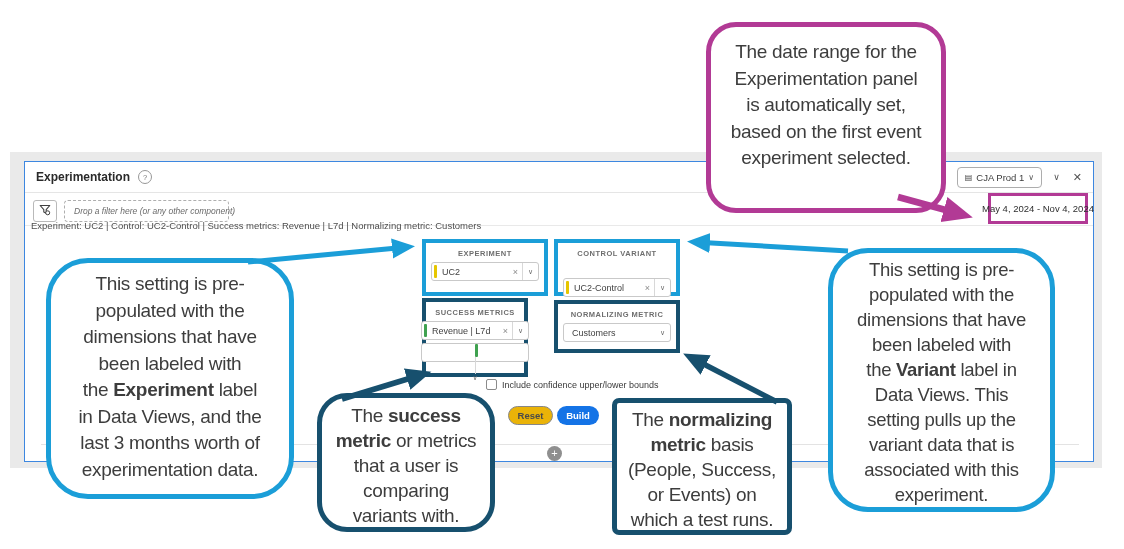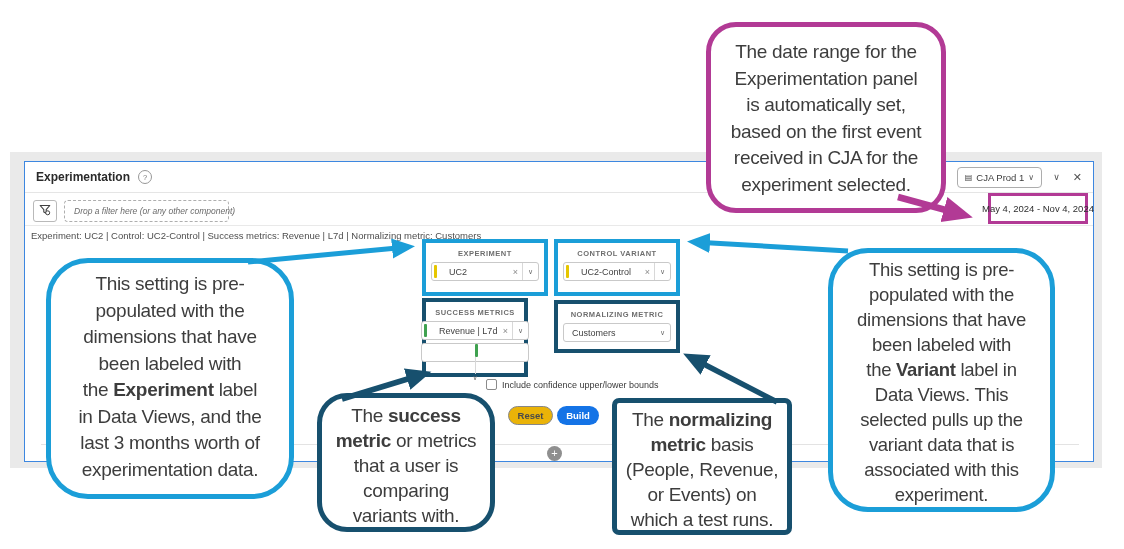--- a/index.html
+++ b/index.html
@@ -26,36 +26,36 @@
   .hd-chev{margin-left:11px;font-size:9px;color:#525252;}
   .hd-close{margin-left:13px;font-size:11px;color:#525252;}
 
   .filter-row{left:8px;top:39px;height:20px;display:flex;gap:7px;align-items:center;}
   .filter-btn{width:22px;height:20px;border:1px solid #b9b9b9;border-radius:3px;background:#fff;
               display:flex;align-items:center;justify-content:center;}
   .filter-drop{width:145px;height:20px;border:1px dashed #aeaeae;border-radius:4px;background:#fff;
                display:flex;align-items:center;padding:0 9px;font-size:8.5px;font-style:italic;color:#6b6b6b;
                white-space:nowrap;}
   .p-div1{left:0;top:63px;width:100%;height:1px;background:#e9e9e9;}
-  .p-summary{left:6px;top:68px;font-size:9.5px;color:#4e4e4e;white-space:nowrap;}
+  .p-summary{left:6px;top:58px;font-size:9.5px;color:#4e4e4e;white-space:nowrap;}
   .p-div2{left:16px;top:282px;width:1038px;height:1px;background:#e3e3e3;}
   .plus-btn{left:522px;top:284px;width:15px;height:15px;border-radius:50%;background:#8f8f8f;
             color:#fff;font-size:11px;line-height:14px;text-align:center;}
 
   
   .hl-box{display:flex;flex-direction:column;align-items:center;padding-top:6px;background:#fff;z-index:8;}
   .hl-cyan{border:4px solid var(--callout_cyan,#1b9ed8);}
   .hl-navy{border:4px solid var(--callout_navy,#17506e);}
   .fld-label{font-size:7.5px;font-weight:bold;letter-spacing:.5px;color:#6e6e6e;white-space:nowrap;}
   .fld{margin-top:4px;width:108px;height:19px;border:1px solid #c9c9c9;border-radius:3px;background:#fff;
        display:flex;align-items:center;box-sizing:border-box;}
   .cbar{width:3px;height:13px;margin-left:2px;border-radius:1px;flex:none;}
   .cbar-y{background:var(--dimension_yellow,#e6c600);}
   .cbar-g{background:var(--metric_green,#3fa14f);}
-  .fval{flex:1;font-size:9px;color:#3f3f3f;padding-left:12px;white-space:nowrap;overflow:hidden;}
+  .fval{flex:1;font-size:9px;color:#3f3f3f;padding-left:5px;white-space:nowrap;overflow:hidden;}
   .fval.ph{font-style:italic;color:#9a9a9a;}
   .fx{font-size:9px;color:#8a8a8a;padding:0 4px;}
   .fsep{width:1px;height:17px;background:#d8d8d8;flex:none;}
   .fchev{width:15px;text-align:center;font-size:7px;color:#6e6e6e;flex:none;}
 
   .chk-row{left:486px;top:379px;display:flex;align-items:center;gap:5px;z-index:8;}
   .chk-box{width:9px;height:9px;border:1px solid #8b8b8b;border-radius:2px;background:#fff;}
   .chk-label{font-size:9px;color:#3a3a3a;white-space:nowrap;}
   .btn-reset{left:508px;top:406px;width:45px;height:19px;border:1.5px solid #878787;border-radius:10px;
              background:#eab308;font-size:9.5px;font-weight:bold;color:#4a4a4a;
@@ -136,21 +136,21 @@
     <span class="fld-label">EXPERIMENT</span>
     <span class="fld">
       <span class="cbar cbar-y"></span>
       <span class="fval">UC2</span>
       <span class="fx">×</span>
       <span class="fsep"></span>
       <span class="fchev">∨</span>
     </span>
   </div>
 
-  <div class="abs hl-box hl-cyan" style="left:554px;top:239px;width:126px;height:57px;">
+  <div class="abs hl-box hl-cyan" style="left:554px;top:239px;width:126px;height:57px;gap:16px;">
     <span class="fld-label">CONTROL VARIANT</span>
     <span class="fld">
       <span class="cbar cbar-y"></span>
       <span class="fval">UC2-Control</span>
       <span class="fx">×</span>
       <span class="fsep"></span>
       <span class="fchev">∨</span>
     </span>
   </div>
 
@@ -186,56 +186,55 @@
   <div class="abs btn-reset">Reset</div>
   <div class="abs btn-build">Build</div>
 
   <div class="abs date-box">May 4, 2024 - Nov 4, 2024</div>
 
   <div class="bubble bub-date">
       <div><span>The date range for the</span></div>
       <div><span>Experimentation panel</span></div>
       <div><span>is automatically set,</span></div>
       <div><span>based on the first event</span></div>
-      <div><span>received in CJA for the</span></div>
       <div><span>experiment selected.</span></div>
     </div>
   <div class="bubble bub-exp">
       <div><span>This setting is pre-</span></div>
       <div><span>populated with the</span></div>
       <div><span>dimensions that have</span></div>
       <div><span>been labeled with</span></div>
       <div><span>the </span><b>Experiment</b><span> label</span></div>
       <div><span>in Data Views, and the</span></div>
       <div><span>last 3 months worth of</span></div>
       <div><span>experimentation data.</span></div>
     </div>
   <div class="bubble bub-var">
       <div><span>This setting is pre-</span></div>
       <div><span>populated with the</span></div>
       <div><span>dimensions that have</span></div>
       <div><span>been labeled with</span></div>
       <div><span>the </span><b>Variant</b><span> label in</span></div>
       <div><span>Data Views. This</span></div>
-      <div><span>selected pulls up the</span></div>
+      <div><span>setting pulls up the</span></div>
       <div><span>variant data that is</span></div>
       <div><span>associated with this</span></div>
       <div><span>experiment.</span></div>
     </div>
   <div class="bubble bub-succ">
       <div><span>The </span><b>success</b></div>
       <div><b>metric</b><span> or metrics</span></div>
       <div><span>that a user is</span></div>
       <div><span>comparing</span></div>
       <div><span>variants with.</span></div>
     </div>
   <div class="bubble bub-norm">
       <div><span>The </span><b>normalizing</b></div>
       <div><b>metric</b><span> basis</span></div>
-      <div><span>(People, Revenue,</span></div>
+      <div><span>(People, Success,</span></div>
       <div><span>or Events) on</span></div>
       <div><span>which a test runs.</span></div>
     </div>
 
   <svg class="arrow-layer">
     <defs>
       <marker id="mCyan" markerWidth="6" markerHeight="6" refX="3.2" refY="2" orient="auto">
         <path class="mk-cyan" d="M0,0 L4.6,2 L0,4 z"></path>
       </marker>
       <marker id="mMagenta" markerWidth="6" markerHeight="6" refX="3.2" refY="2" orient="auto">

